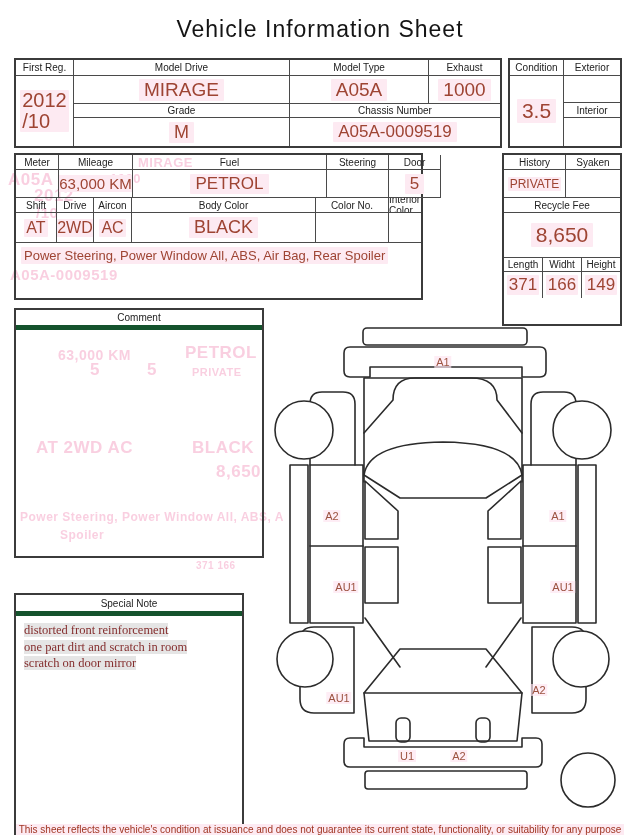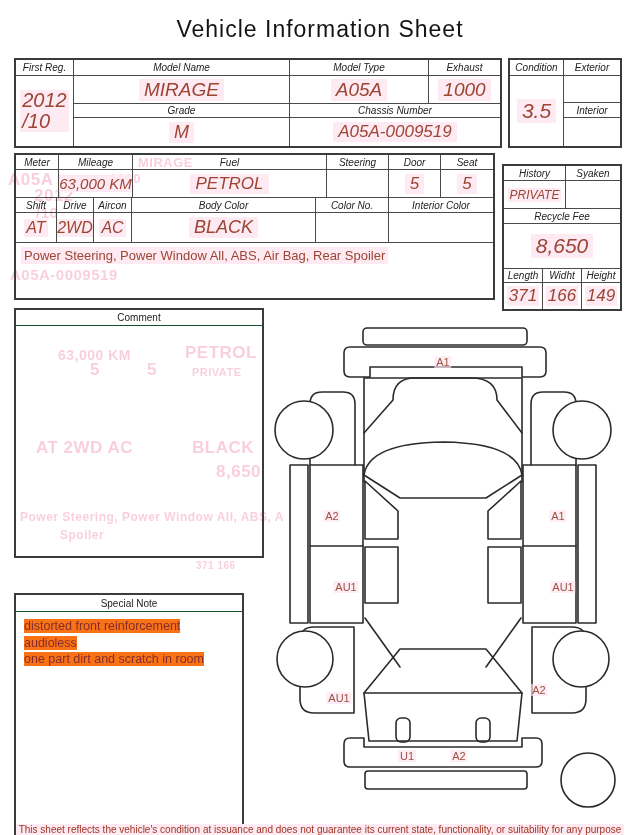--- a/index.html
+++ b/index.html
@@ -2,32 +2,32 @@
 <html><head>
 <meta charset="utf-8">
 <style>
   html,body{margin:0;padding:0;background:#fff;}
   .sheet{position:relative;width:640px;height:835px;background:#fff;overflow:hidden;
          font-family:"Liberation Sans",sans-serif;}
   .title{position:absolute;top:16px;left:0;width:100%;text-align:center;
          font-size:23px;color:#141414;letter-spacing:1px;z-index:3;}
   .box{position:absolute;border:2px solid #3b3b3b;box-sizing:border-box;z-index:2;background:transparent;}
   .grid{display:grid;box-sizing:border-box;}
-  .c{display:flex;align-items:center;justify-content:center;box-sizing:border-box;overflow:hidden;font-style:italic;}
+  .c{display:flex;align-items:center;justify-content:center;box-sizing:border-box;overflow:hidden;}
   .hd{font-size:10px;color:#222;}
   .vl{color:#9e4433;}
   .br{border-right:1px solid #4a4a4a;}
   .bb{border-bottom:1px solid #4a4a4a;}
   .hl{background:#fdeaf2;padding:0 5px;border-radius:1px;white-space:nowrap;}
   .v21{font-size:21px;} .v19{font-size:19px;} .v18{font-size:18px;} .v17{font-size:17px;}
   .v16{font-size:16px;} .v15{font-size:15px;} .v13{font-size:13px;text-align:center;} .v12{font-size:12px;} .v20{font-size:20px;}
-  .colhead{height:15px;border-bottom:1px solid #14532d;display:flex;align-items:center;
+  .colhead{height:15px;border-bottom:5px solid #14532d;display:flex;align-items:center;
            justify-content:center;font-size:10px;color:#222;}
   .note-lines{padding:6px 8px;color:#842d2d;font-size:12.5px;line-height:16.5px;}
-  .note-lines div span{background:#f97316;}
+  .note-lines div span{background:#e5e5e5;font-family:Liberation Serif, serif;}
   .ghost{position:absolute;color:#f5a8c8;opacity:.55;font-weight:bold;z-index:1;white-space:nowrap;
          letter-spacing:.5px;}
   .dlabel{position:absolute;z-index:3;font-size:11px;color:#9c5240;
           background:rgba(253,228,240,.65);padding:0 2px;transform:translate(-50%,-50%);}
   .footer{position:absolute;left:0;top:819px;width:100%;text-align:center;z-index:3;}
   .footer span{font-size:10px;color:#a03522;background:#fdeaf2;padding:0 3px;}
   svg{position:absolute;z-index:2;}
   svg *{stroke:#2b2b2b;stroke-width:1.6;fill:none;stroke-linejoin:round;stroke-linecap:round;}
   svg .wheel{fill:#ffffff;}
 </style>
@@ -52,21 +52,21 @@
   <div class="ghost" style="left:34px;top:186px;font-size:17px;">2012</div>
   <div class="ghost" style="left:36px;top:204px;font-size:15px;">/10</div>
   <div class="ghost" style="left:138px;top:155px;font-size:13px;">MIRAGE</div>
   <div class="ghost" style="left:110px;top:171px;font-size:13px;">1000</div>
   <div class="ghost" style="left:10px;top:266px;font-size:15px;">A05A-0009519</div>
   <div class="ghost" style="left:170px;top:249px;font-size:13px;">M</div>
   <div class="ghost" style="left:196px;top:560px;font-size:10px;">371  166</div>
 
   <div class="box grid" style="left:14px;top:58px;width:488px;height:90px;grid-template-columns:58px 216px 139px 1fr;grid-template-rows:16px 28px 14px 1fr;">
     <div class="c hd br bb" style="grid-area:1/1/2/2">First Reg.</div>
-    <div class="c hd br bb" style="grid-area:1/2/2/3">Model Name</div>
+    <div class="c hd br bb" style="grid-area:1/2/2/3">Model Drive</div>
     <div class="c hd br bb" style="grid-area:1/3/2/4">Model Type</div>
     <div class="c hd bb" style="grid-area:1/4/2/5">Exhaust</div>
     <div class="c vl br" style="grid-area:2/1/5/2">
       <span class="hl v20" style="display:flex;flex-direction:column;line-height:21px;padding:0 2px;">
         <span>2012</span>
         <span>/10</span>
       </span>
     </div>
     <div class="c vl br bb" style="grid-area:2/2/3/3">
         <span class="hl v19">MIRAGE</span>
@@ -91,21 +91,21 @@
     <div class="c hd br bb" style="grid-area:1/1/2/2">Condition</div>
     <div class="c vl br" style="grid-area:2/1/5/2">
         <span class="hl v21">3.5</span>
       </div>
     <div class="c hd bb" style="grid-area:1/2/2/3">Exterior</div>
     <div class="c vl bb" style="grid-area:2/2/3/3"></div>
     <div class="c hd bb" style="grid-area:3/2/4/3">Interior</div>
     <div class="c vl" style="grid-area:4/2/5/3"></div>
   </div>
 
-  <div class="box" style="left:14px;top:153px;width:481px;height:147px;">
+  <div class="box" style="left:14px;top:153px;width:409px;height:147px;">
     <div class="grid" style="grid-template-columns:43px 74px 194px 62px 52px 1fr;grid-template-rows:15px 28px;">
       <div class="c hd br bb">Meter</div>
       <div class="c hd br bb">Mileage</div>
       <div class="c hd br bb">Fuel</div>
       <div class="c hd br bb">Steering</div>
       <div class="c hd br bb">Door</div>
       <div class="c hd bb">Seat</div>
       <div class="c vl br bb"></div>
       <div class="c vl br bb">
           <span class="hl v15">63,000 KM</span>
@@ -141,21 +141,21 @@
           <span class="hl v18">BLACK</span>
         </div>
       <div class="c vl br bb"></div>
       <div class="c vl bb"></div>
     </div>
     <div class="grid" style="grid-template-rows:14px 1fr;grid-template-columns:1fr;height:55px;">
       <div class="vl" style="padding:3px 5px;"><span class="hl v13" style="white-space:normal;padding:1px 3px;">Power Steering, Power Window  All, ABS, Air Bag, Rear Spoiler</span></div>
     </div>
   </div>
 
-  <div class="box" style="left:502px;top:164px;width:120px;height:147px;">
+  <div class="box" style="left:502px;top:153px;width:120px;height:173px;">
     <div class="grid" style="grid-template-columns:62px 1fr;grid-template-rows:15px 28px;">
       <div class="c hd br bb">History</div>
       <div class="c hd bb">Syaken</div>
       <div class="c vl br bb">
           <span class="hl v12" style="padding:0 2px;">PRIVATE</span>
         </div>
       <div class="c vl bb"></div>
     </div>
     <div class="grid" style="grid-template-rows:15px 45px;grid-template-columns:1fr;">
       <div class="c hd bb">Recycle Fee</div>
@@ -180,22 +180,22 @@
   </div>
 
   <div class="box" style="left:14px;top:308px;width:250px;height:250px;">
     <div class="colhead">Comment</div>
   </div>
 
   <div class="box" style="left:14px;top:565px;width:230px;height:250px;margin-top:28px;">
     <div class="colhead" style="height:16px;">Special Note</div>
     <div class="note-lines">
       <div><span>distorted front reinforcement</span></div>
-      <div><span>audioless</span></div>
       <div><span>one part dirt and scratch in room</span></div>
+      <div><span>scratch on door mirror</span></div>
     </div>
   </div>
 
   <svg style="left:270px;top:315px;" width="360" height="500" viewBox="0 0 360 500">
 
     <path d="M 40 150 V 89 Q 40 77 52 77 H 73 Q 85 77 85 89 V 150"></path>
     <rect x="20" y="150" width="18" height="158"></rect>
     <rect x="40" y="150" width="53" height="158"></rect>
     <line x1="40" y1="231" x2="93" y2="231"></line>
     <path d="M 84 312 H 44 Q 30 312 30 326 V 384 Q 30 398 44 398 H 84 Z"></path>

